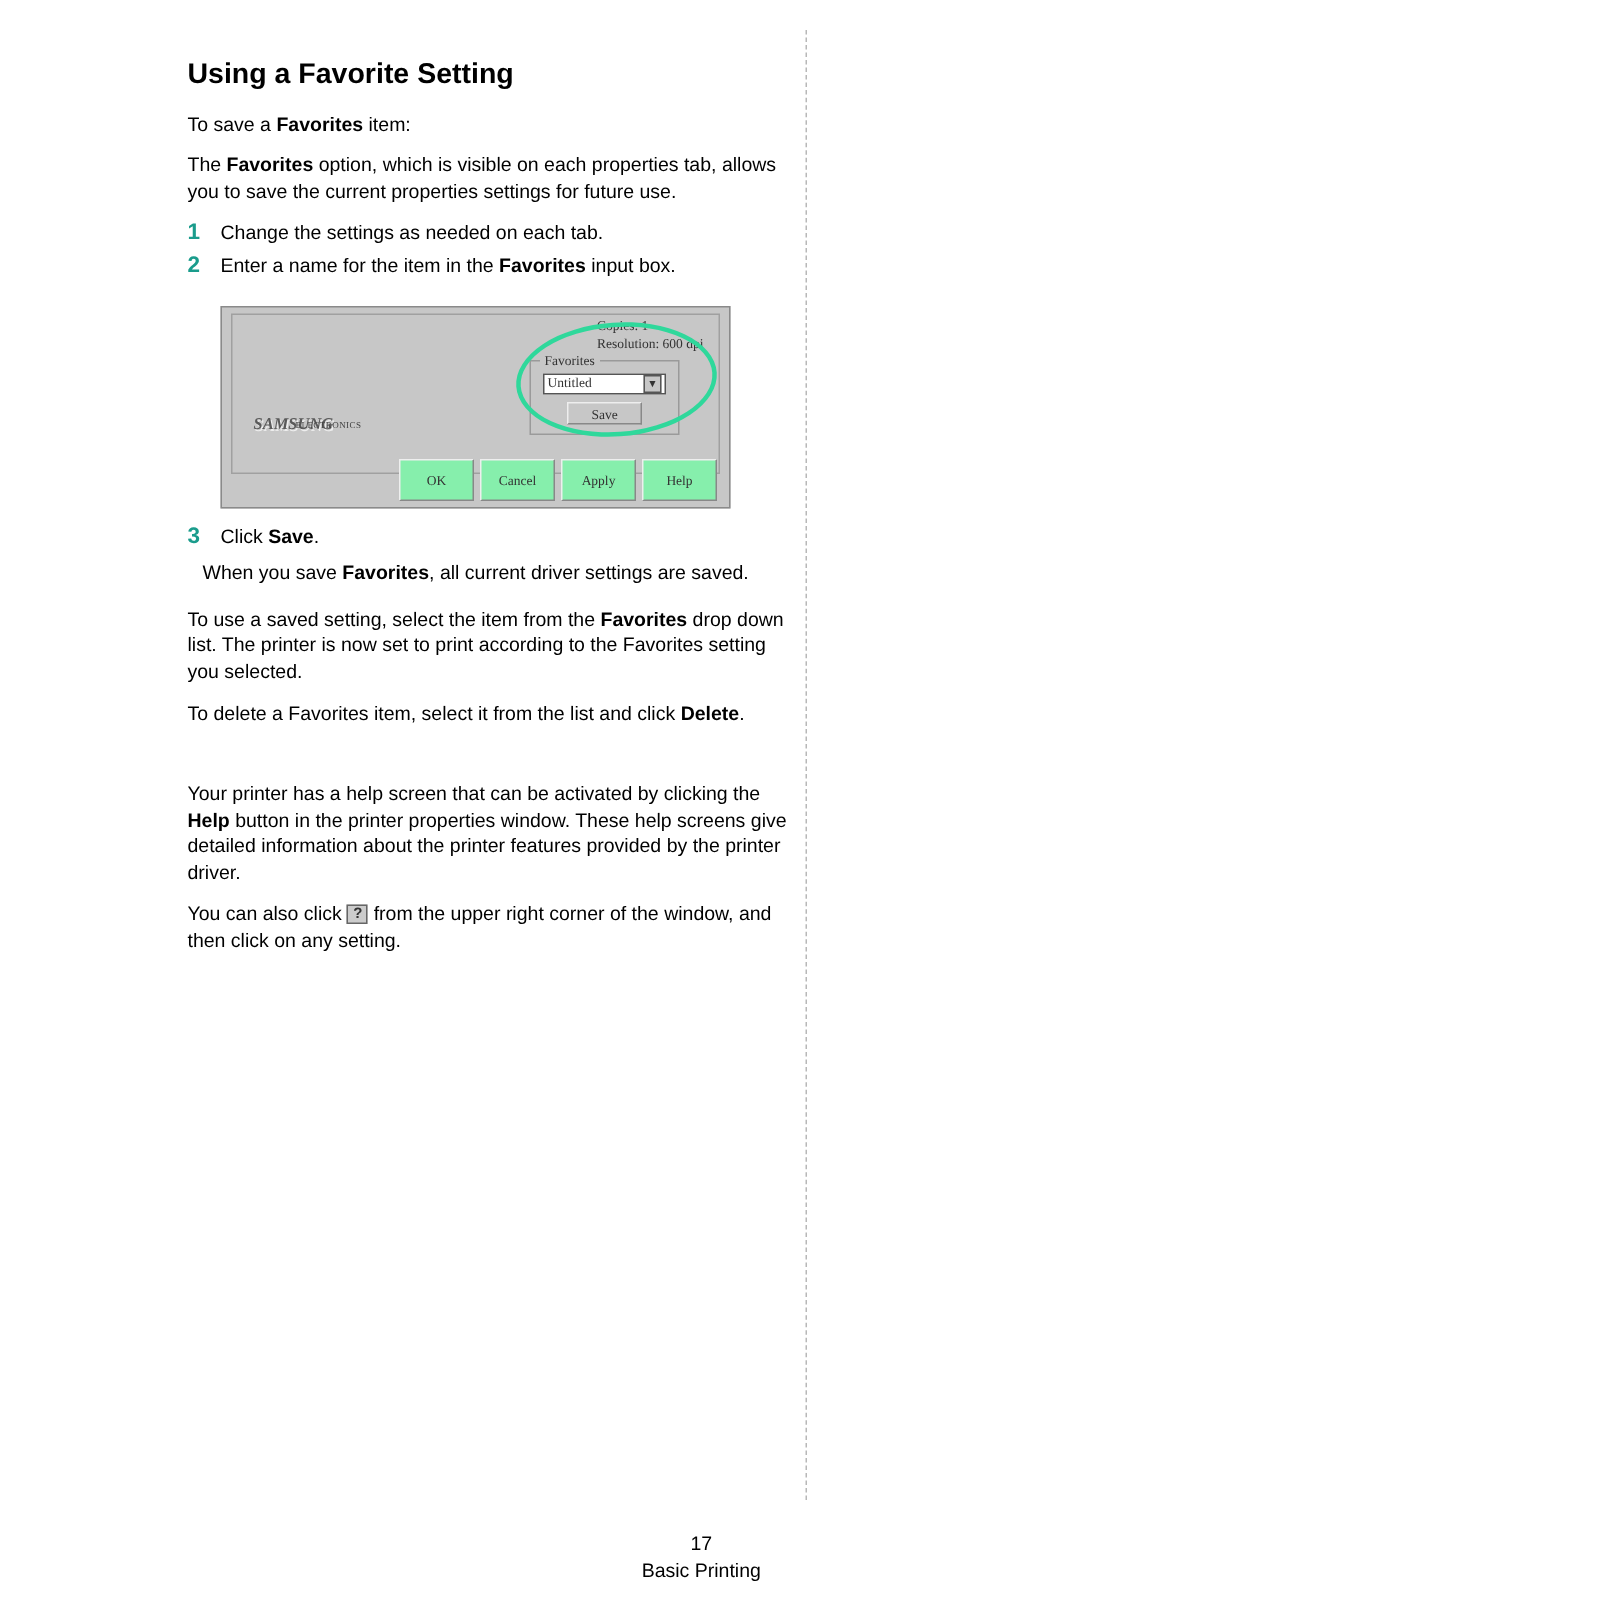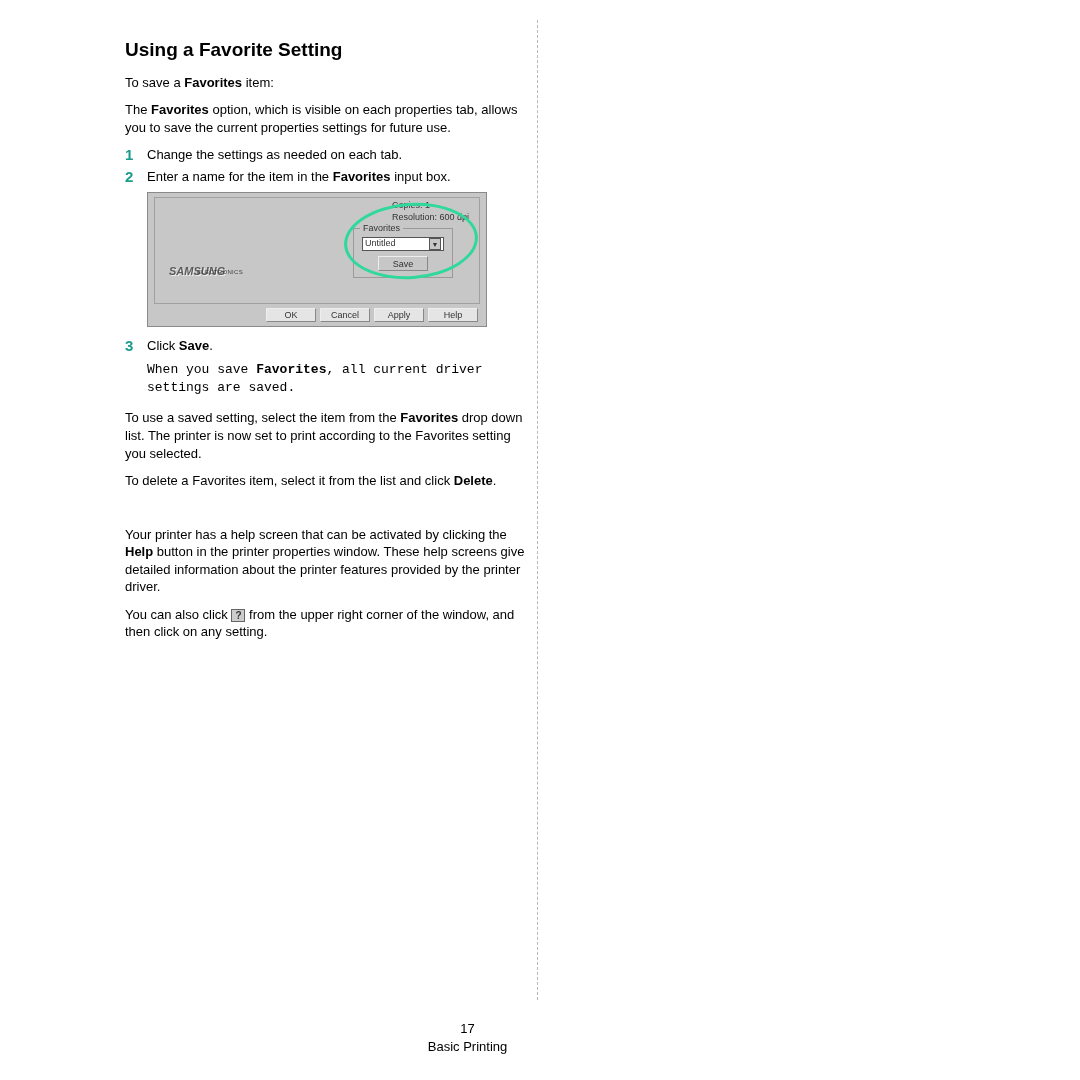--- a/index.html
+++ b/index.html
@@ -38,32 +38,32 @@
   .step-num {
     width: 22px;
     flex: 0 0 22px;
     font-weight: bold;
     color: #1a9c8c;
     font-size: 15px;
     line-height: 1.2;
     text-align: left;
   }
   .step-text { flex: 1; line-height: 1.35; }
-  .step-sub { margin-left: 22px; line-height:1.35; margin-top:6px;font-family:Liberation Mono, monospace; }
+  .step-sub { margin-left: 10px; line-height:1.35; margin-top:6px; }
   b.kw { font-weight: bold; }
 
   
   .shot {
-    margin: 6px 0 10px 22px;
+    margin: 18px 0 10px 22px;
     width: 340px;
     height: 135px;
     background: #c7c7c7;
     border: 1px solid #8a8a8a;
     position: relative;
-    font-family: Liberation Sans, sans-serif;
+    font-family: Liberation Serif, serif;
     font-size: 9px;
     color: #333;
   }
   .shot-inner {
     position: absolute;
     left: 6px; top: 4px; right: 6px; bottom: 22px;
     border: 1px solid #a0a0a0;
     background: #c7c7c7;
   }
   .shot-info {
@@ -116,22 +116,22 @@
     font-style: italic; font-weight: bold; font-size: 11px;
     color: #5a5a5a;
     text-shadow: 1px 1px 0 #eee;
   }
   .logo-sub { position:absolute; left:42px; bottom:28px; font-size:6px; color:#444; letter-spacing:0.3px;}
   .shot-btnbar {
     position: absolute; bottom: 4px; right: 8px;
     display: flex; gap: 4px;
   }
   .shot-btn {
-    width: 50px; height: 14px;
-    background: #e5e5e5;
+    width: 50px; height: 28px;
+    background: #86efac;
     border: 1px solid #888;
     border-top-color:#eee; border-left-color:#eee;
     font-size: 9px;
     display:flex; align-items:center; justify-content:center;
   }
 
   .section-gap { height: 26px; }
 
   .help-icon {
     display: inline-block;

